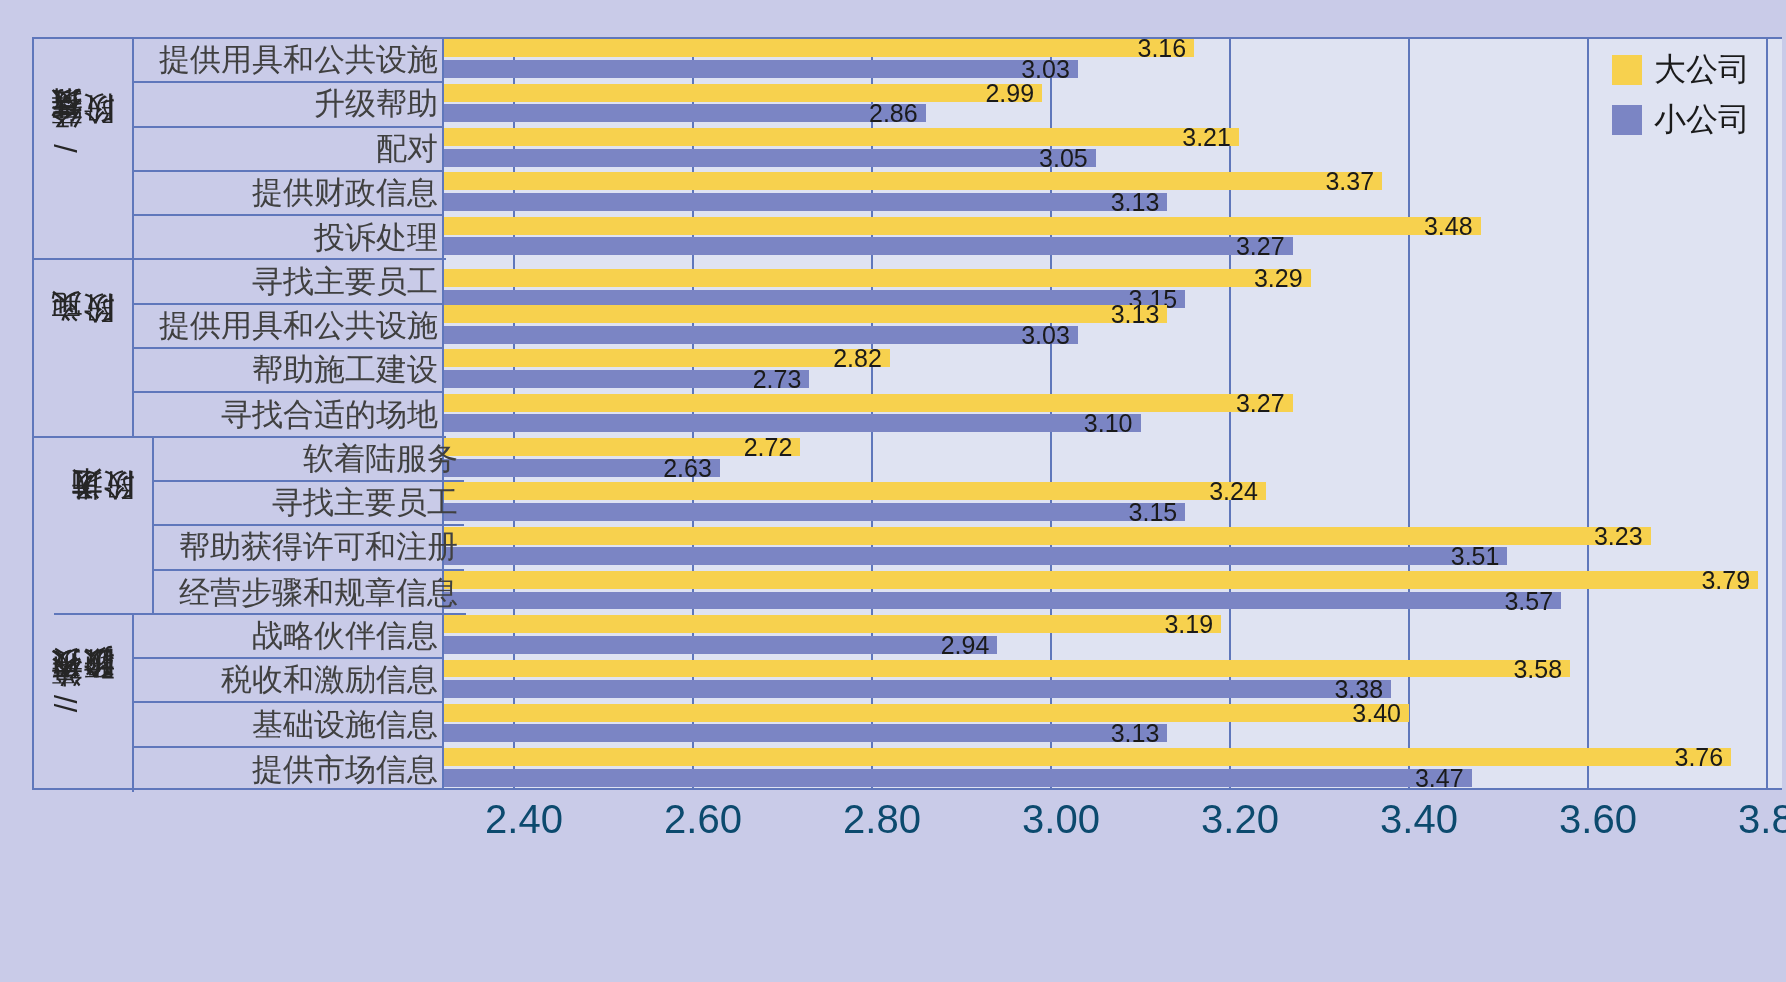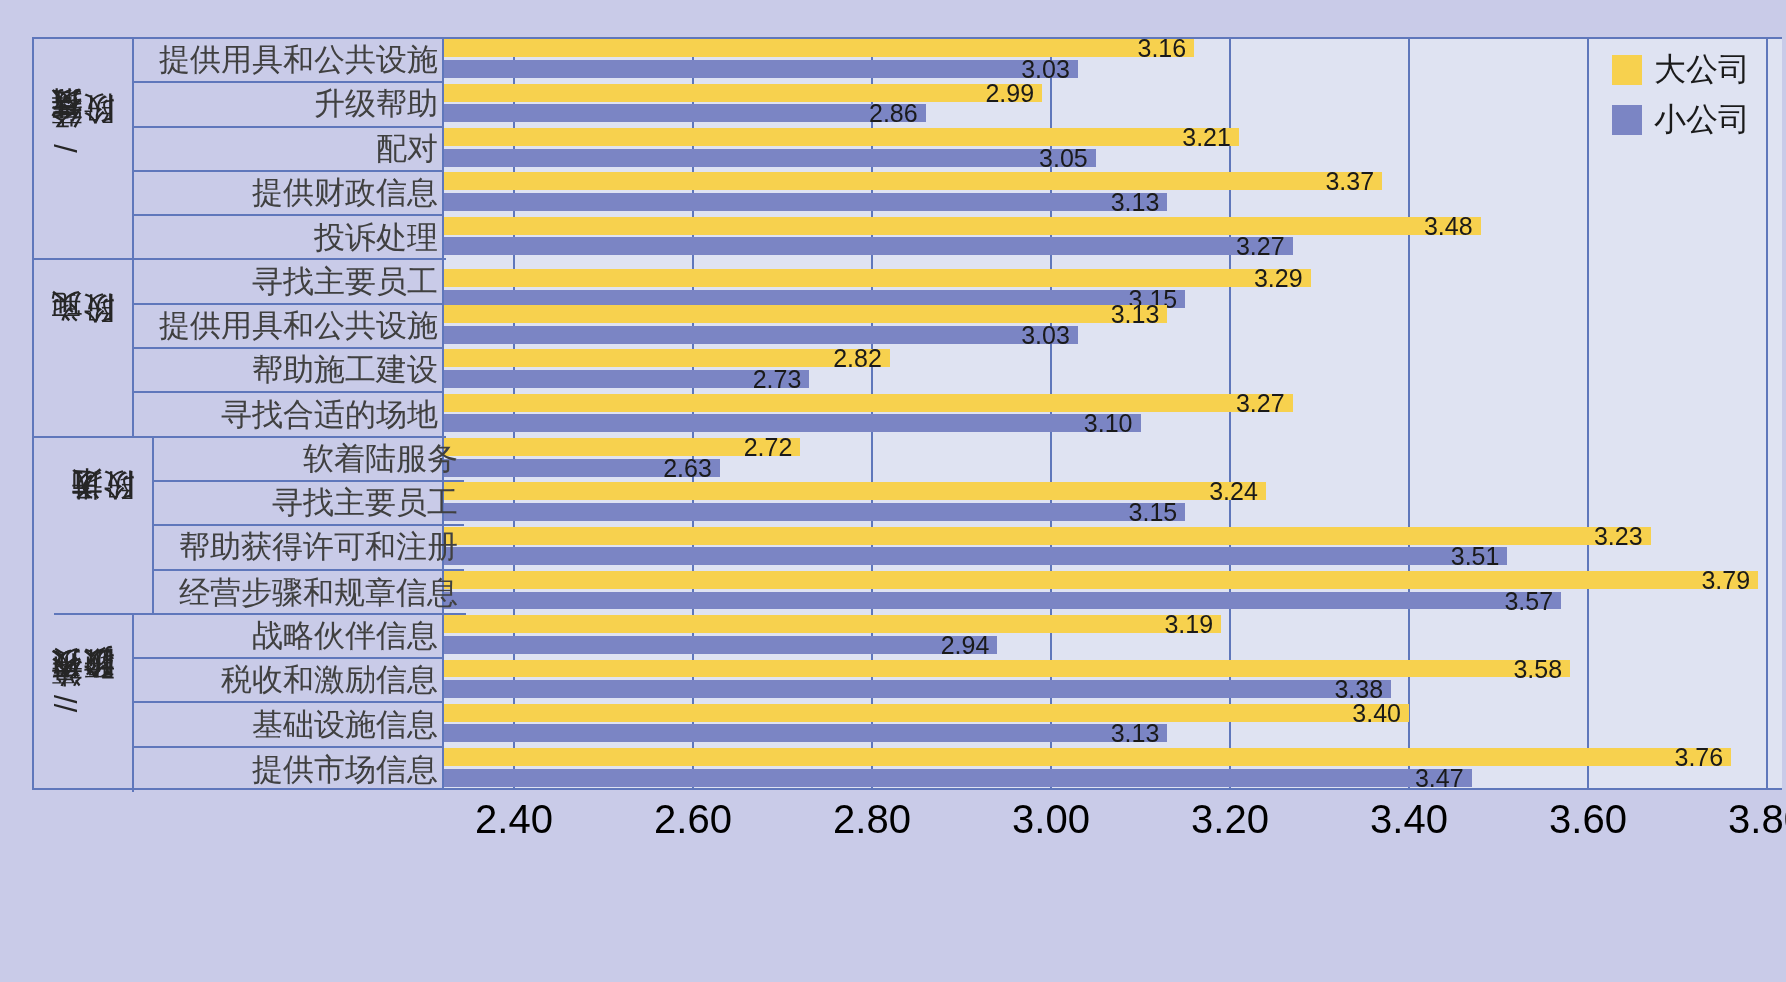--- a/index.html
+++ b/index.html
@@ -146,23 +146,24 @@
     position: absolute;
     left: 0;
     top: 793px;
     width: 1786px;
     height: 60px;
   }
   .tick {
     position: absolute;
     top: 0;
     font-size: 40px;
-    color: #000000;
+    color: #0c4a6e;
     transform: translateX(-50%);
     white-space: nowrap;
+    margin-left: 10px;
   }
 
   
   #legend {
     position: absolute;
     right: 18px;
     top: 36px;
     background: #dfe3f2;
     padding: 8px 14px 8px 10px;
     display: flex;

